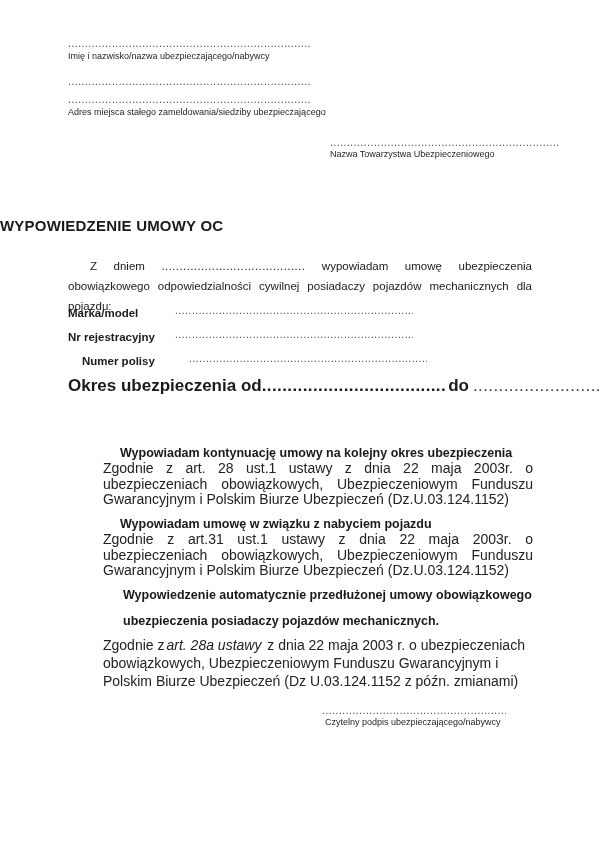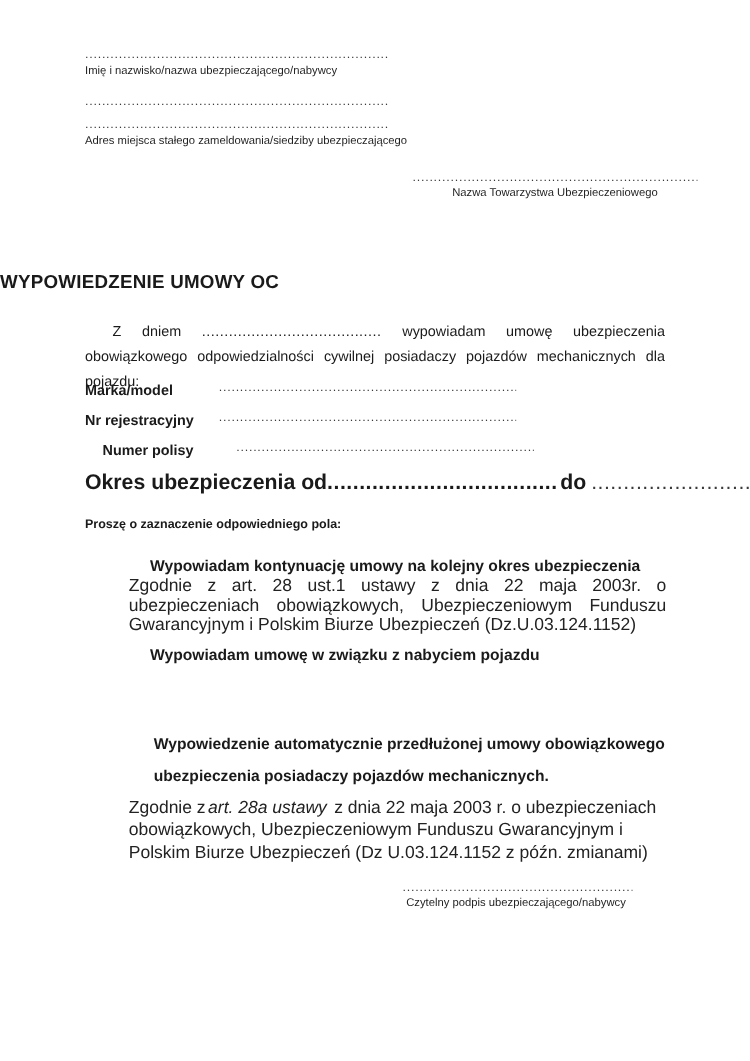--- a/index.html
+++ b/index.html
@@ -26,21 +26,21 @@
     height: 11px;
   }
   .small-label { font-size: 9px; color: #1f1f1f; }
 
   .pos-name-line      { position: absolute; left: 68px;  top: 39px;  width: 243px; }
   .pos-name-label     { position: absolute; left: 68px;  top: 51px; }
   .pos-addr-line1     { position: absolute; left: 68px;  top: 77px;  width: 243px; }
   .pos-addr-line2     { position: absolute; left: 68px;  top: 95px;  width: 243px; }
   .pos-addr-label     { position: absolute; left: 68px;  top: 107px; }
   .pos-insurer-line   { position: absolute; left: 330px; top: 138px; width: 228px; }
-  .pos-insurer-label  { position: absolute; left: 330px; top: 149px; width: 228px; text-align: center; }
+  .pos-insurer-label  { position: absolute; left: 330px; top: 149px; width: 228px; }
 
   .doc-title {
     position: absolute; left: 0; top: 217px; width: 600px;
     text-align: left; font-size: 15px; font-weight: bold; letter-spacing: 0.2px;
   }
 
   .intro {
     position: absolute; left: 68px; top: 256px; width: 464px;
     font-size: 11.5px; line-height: 20px; text-align: justify; text-indent: 22px;
   }
@@ -118,26 +118,26 @@
   </div>
   <div class="field-row row-polisa">
     <span class="flabel">Numer polisy</span>
     <span class="dotline fdots">........................................................................................................................................................</span>
   </div>
 
   <div class="period-row">
     <span>Okres ubezpieczenia od</span><span class="pdots-bold">....................................</span><span class="pto">do</span><span class="pdots-light">................................</span>
   </div>
 
-  <div class="instruction">Proszę o zaznaczenie odpowiedniego pola:</div>
 
   <div class="opt-heading oh1">Wypowiadam kontynuację umowy na kolejny okres ubezpieczenia</div>
   <div class="opt-legal ol1">Zgodnie z art. 28 ust.1 ustawy z dnia 22 maja 2003r. o ubezpieczeniach obowiązkowych, Ubezpieczeniowym Funduszu Gwarancyjnym i Polskim Biurze Ubezpieczeń (Dz.U.03.124.1152)</div>
 
   <div class="opt-heading oh2">Wypowiadam umowę w związku z nabyciem pojazdu</div>
+  <div class="opt-legal ol2">Zgodnie z art.31 ust.1 ustawy z dnia 22 maja 2003r. o ubezpieczeniach obowiązkowych, Ubezpieczeniowym Funduszu Gwarancyjnym i Polskim Biurze Ubezpieczeń (Dz.U.03.124.1152)</div>
 
   <div class="opt-heading oh3">Wypowiedzenie automatycznie przedłużonej umowy obowiązkowego ubezpieczenia posiadaczy pojazdów mechanicznych.</div>
   <div class="opt-legal ol3"><span>Zgodnie z</span><span class="legal-italic">art. 28a ustawy</span> <span>z dnia 22 maja 2003 r. o ubezpieczeniach obowiązkowych, Ubezpieczeniowym Funduszu Gwarancyjnym i Polskim Biurze Ubezpieczeń (Dz U.03.124.1152 z późn. zmianami)</span></div>
 
   <span class="dotline pos-sign-line">........................................................................................................................................................</span>
   <div class="small-label pos-sign-label">Czytelny podpis ubezpieczającego/nabywcy</div>
 
 </div>
 
 </body></html>

